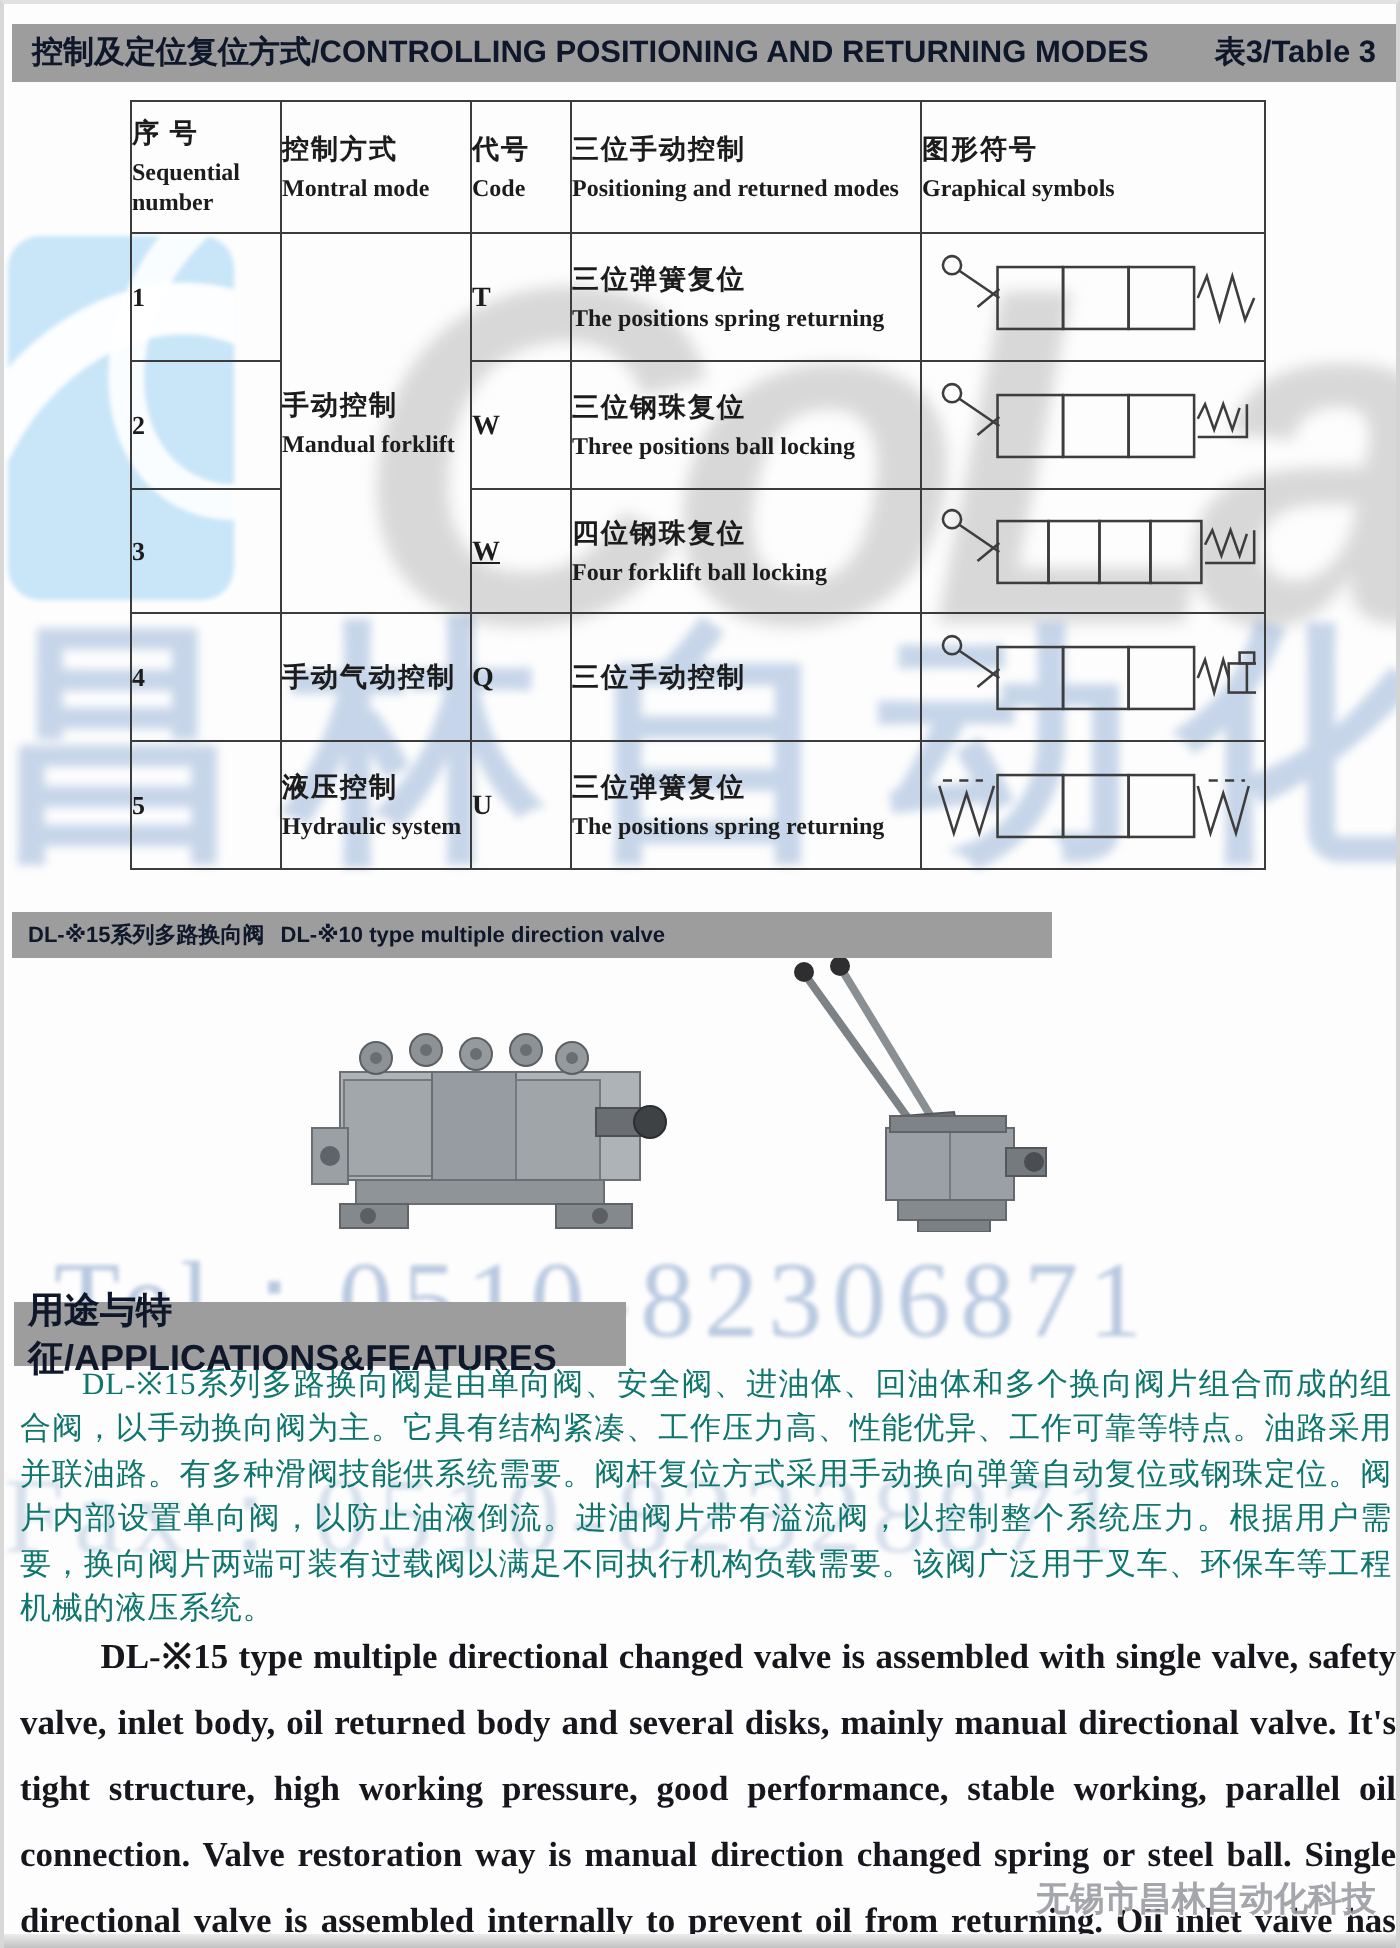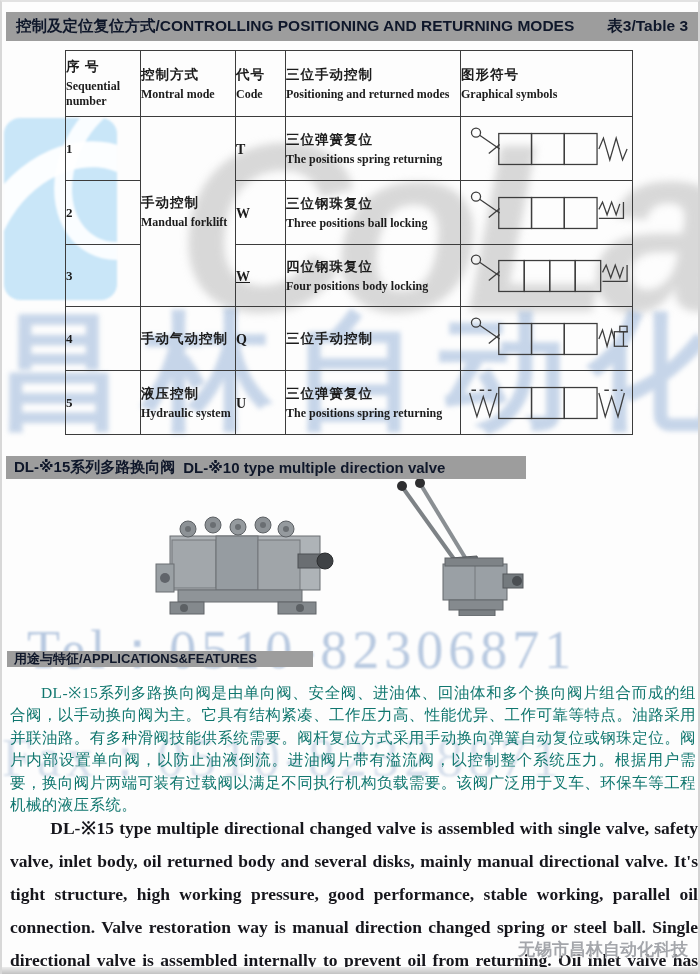--- a/index.html
+++ b/index.html
@@ -4,22 +4,22 @@
 <style>
   html,body{margin:0;padding:0;background:#e8e8e8;}
   .page{position:relative;width:700px;height:974px;background:#fdfdfd;overflow:hidden;
         border-left:2px solid #d8d8d8;border-right:2px solid #d4d4d4;border-top:2px solid #e2e2e2;
         box-sizing:border-box;font-family:"Liberation Serif","DejaVu Serif",serif;color:#1c1c1c;}
   .abs{position:absolute;}
   
   .bar{background:#9d9d9d;color:#0f172a;font-family:"Liberation Sans","DejaVu Sans",sans-serif;
        font-weight:bold;display:flex;align-items:center;box-sizing:border-box;z-index:3;}
   .bar-top{left:4px;top:10px;width:692px;height:29px;font-size:15.5px;padding:0 10px;justify-content:space-between;}
-  .bar-product{left:4px;top:454px;width:520px;height:23px;font-size:15px;padding:0 8px;white-space:nowrap;}
-  .bar-features{left:5px;top:649px;width:306px;height:16px;font-size:13px;padding:0 7px;}
+  .bar-product{left:4px;top:454px;width:520px;height:23px;font-size:11px;padding:0 8px;white-space:nowrap;}
+  .bar-features{left:5px;top:649px;width:306px;height:32px;font-size:18px;padding:0 7px;}
   
   table.modes{position:absolute;left:63px;top:48px;width:567px;border-collapse:collapse;
         table-layout:fixed;z-index:2;background:transparent;}
   table.modes td,table.modes th{border:1.4px solid #3c3c3c;padding:0;text-align:left;vertical-align:middle;
         font-family:Liberation Serif, serif;}
   .zh{font-weight:bold;font-size:13.5px;letter-spacing:1px;}
   .en{font-size:12px;font-weight:bold;margin-top:3px;}
   .num{font-size:13px;font-weight:bold;}
   .code{font-size:14px;font-weight:bold;}
   .code.u{text-decoration:underline;}
@@ -147,21 +147,21 @@
                 <path d="M 146,31 H 173 V 13"></path>
               </svg>
             </div>
           </td>
     </tr>
     <tr style="height:62px">
       <td class="num">3</td>
       <td><span class="code u">W</span></td>
       <td>
         <div class="zh">四位钢珠复位</div>
-        <div class="en">Four positions body locking</div>
+        <div class="en">Four forklift ball locking</div>
       </td>
       <td>
             <div class="symwrap">
               <svg viewBox="0 0 178 50" width="162" height="46" fill="none" stroke="#3d3d3d" stroke-width="1.4">
                 <rect x="36" y="8" width="28" height="34"></rect>
                 <rect x="64" y="8" width="28" height="34"></rect>
                 <rect x="92" y="8" width="28" height="34"></rect>
                 <rect x="120" y="8" width="28" height="34"></rect>
                 <circle cx="11" cy="7" r="5"></circle>
                 <line x1="15" y1="10" x2="37" y2="25"></line>

